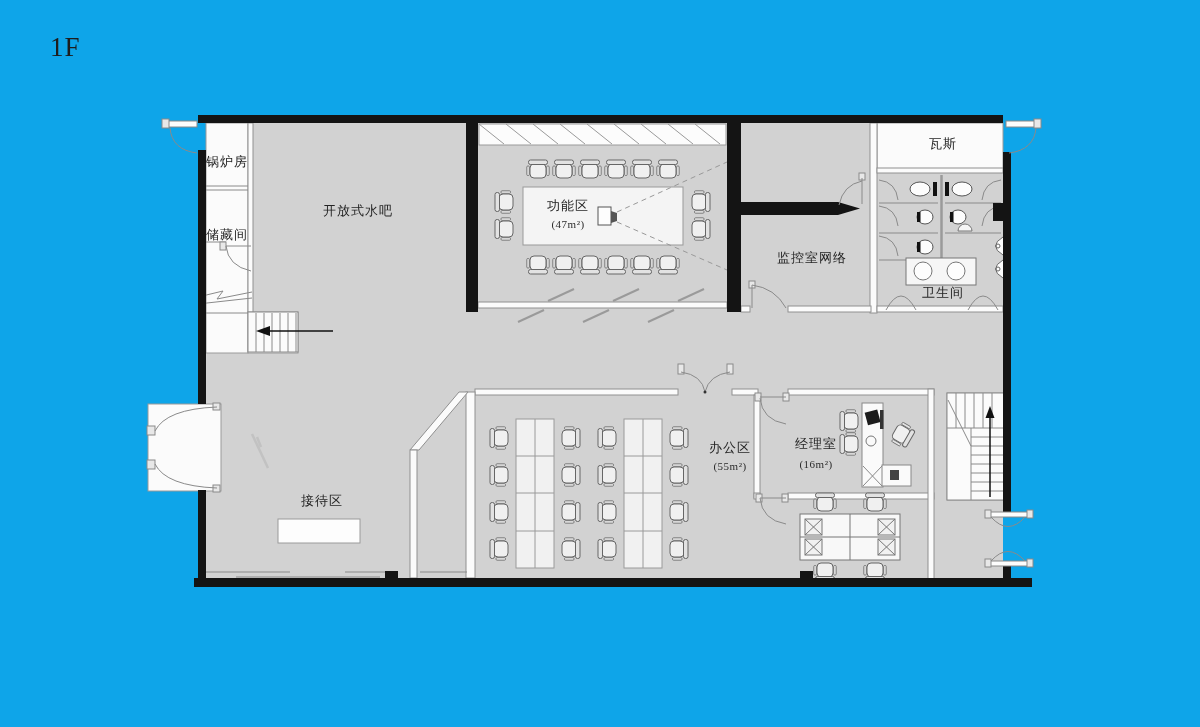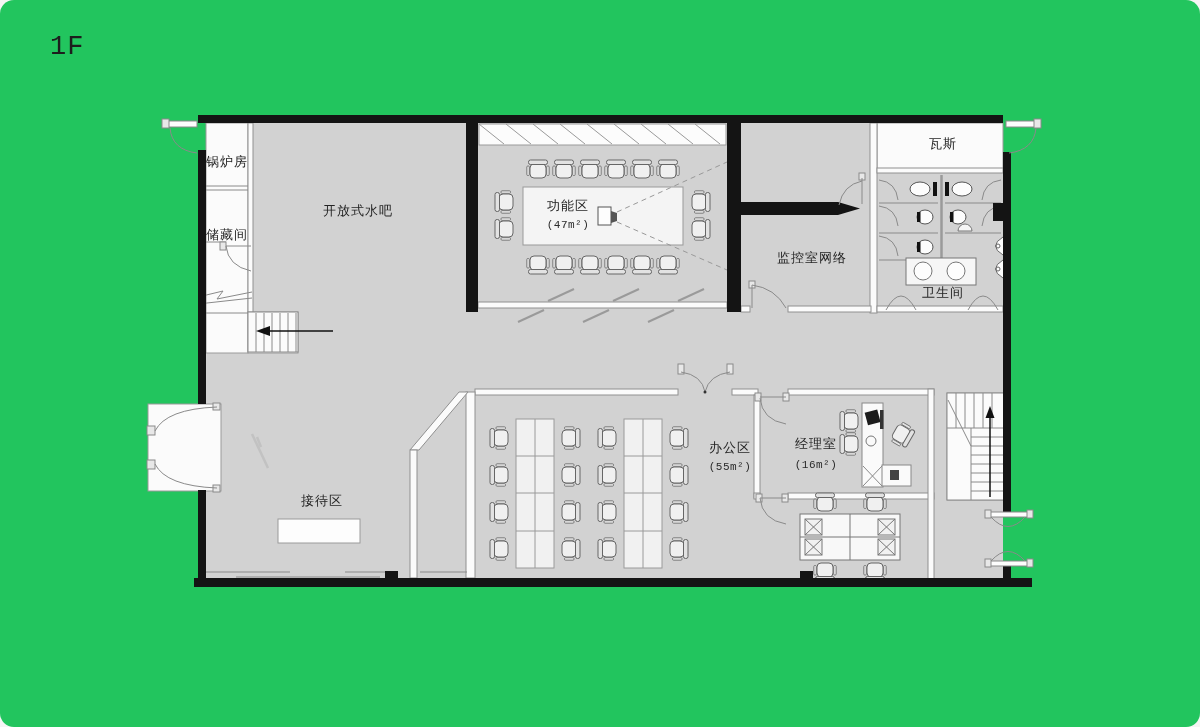--- a/index.html
+++ b/index.html
@@ -1,17 +1,17 @@
 <!DOCTYPE html>
 <html><head>
 <meta charset="utf-8">
 <style>
   html,body{margin:0;padding:0;background:#f5f5f5;}
-  .stage{position:relative;width:1200px;height:727px;background:#22c55e;overflow:hidden;
-         font-family:Liberation Mono, monospace;border-radius:14px;}
+  .stage{position:relative;width:1200px;height:727px;background:#0ea5e9;overflow:hidden;
+         font-family:Liberation Serif, serif;}
   .floor-label{position:absolute;left:50px;top:32px;font-size:27px;color:#1d1d1d;letter-spacing:1px;}
   svg{position:absolute;left:0;top:0;}
   text.room{font-size:13px;fill:#242424;letter-spacing:1px;}
   text.area{font-size:11px;fill:#2a2a2a;letter-spacing:0.5px;}
 </style>
 </head>
 <body>
 
 <div class="stage">
   <div class="floor-label">1F</div>

